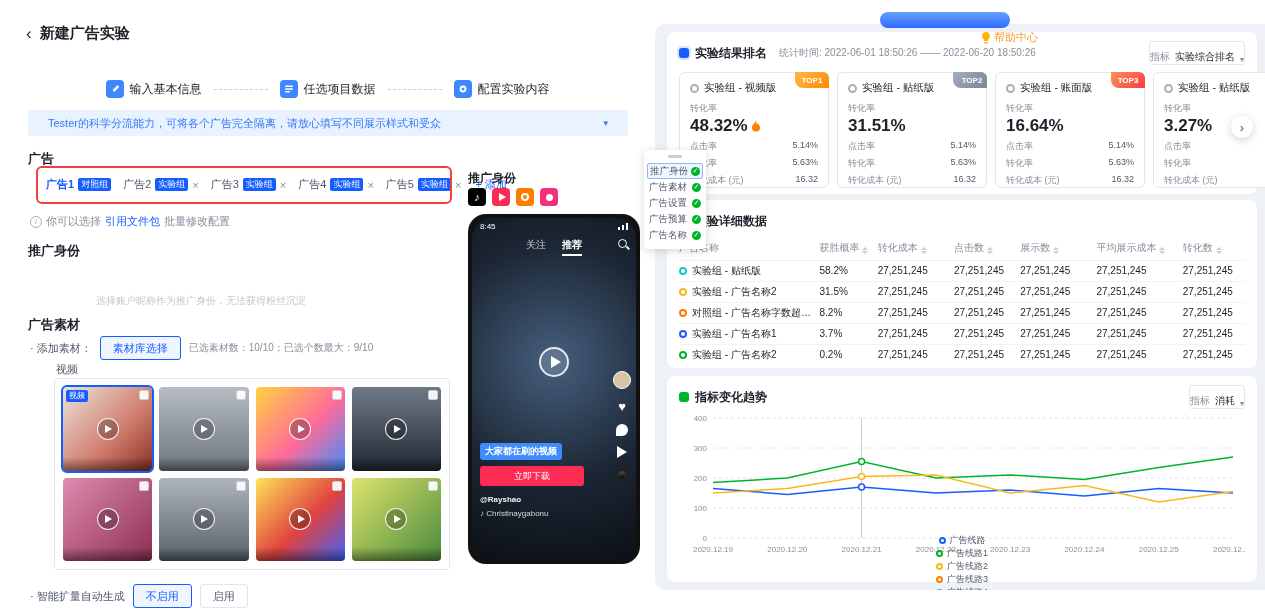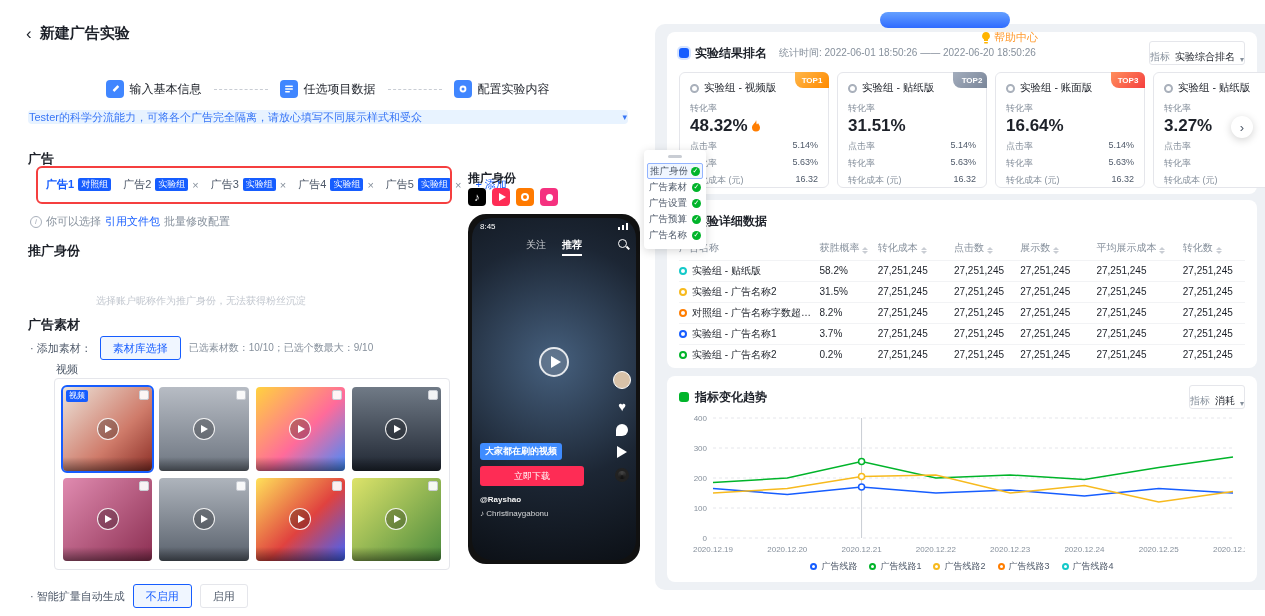--- a/index.html
+++ b/index.html
@@ -11,21 +11,21 @@
   .left-panel { position:absolute; left:0; top:0; width:655px; height:616px; background:#fff; }
   .page-header { position:absolute; top:24px; left:26px; display:flex; align-items:center; gap:8px; }
   .back { font-size:17px; color:#1d2129; cursor:pointer; line-height:1; }
   .page-title { font-size:15px; font-weight:bold; color:#1d2129; }
 
   .steps { position:absolute; top:80px; left:0; width:655px; display:flex; justify-content:center; align-items:center; gap:12px; font-size:12px; color:#1d2129; }
   .step { display:flex; align-items:center; gap:6px; }
   .step-icon { width:18px; height:18px; border-radius:4px; background:#4086ff; display:flex; align-items:center; justify-content:center; flex:none; }
   .step-line { width:54px; border-top:1px dashed #c9cdd4; }
 
-  .banner { position:absolute; top:110px; left:28px; width:600px; height:14px; background:#e8f3ff; border-radius:4px; display:flex; align-items:center; padding:0 1px; font-size:11px; color:#3876f6; }
+  .banner { position:absolute; top:110px; left:28px; width:600px; height:26px; background:#e8f3ff; border-radius:4px; display:flex; align-items:center; padding:0 20px; font-size:11px; color:#3876f6; }
   .banner-chevron { margin-left:auto; color:#3876f6; font-size:9px; cursor:pointer; }
 
   .section-title { position:absolute; left:28px; font-size:13px; font-weight:bold; color:#1d2129; }
 
   .red-annotation { position:absolute; top:166px; left:36px; width:416px; height:38px; border:2px solid #f53f3f; border-radius:6px; pointer-events:none; z-index:4; }
   .tabs-row { position:absolute; top:177px; left:46px; display:flex; align-items:center; gap:12px; font-size:11px; white-space:nowrap; }
   .ad-tab { display:flex; align-items:center; gap:4px; color:#4e5969; cursor:pointer; }
   .ad-tab.active .tab-name { color:#165dff; font-weight:bold; }
   .tab-badge { background:#165dff; color:#fff; font-size:9px; padding:0 3px; border-radius:2px; line-height:13px; flex:none; }
   .tab-close { color:#86909c; font-size:11px; cursor:pointer; }
@@ -129,21 +129,21 @@
   .dtable { width:100%; border-collapse:collapse; table-layout:fixed; margin-top:4px; font-size:10px; }
   .dtable th { color:#86909c; font-weight:normal; text-align:left; height:24px; white-space:nowrap; overflow:hidden; }
   .dtable td { color:#1d2129; height:21px; border-top:1px solid #f2f3f5; white-space:nowrap; overflow:hidden; text-overflow:ellipsis; }
   .row-ring { width:8px; height:8px; border:2px solid #86909c; border-radius:50%; display:inline-block; margin-right:5px; vertical-align:-1px; }
   .sort { display:inline-flex; flex-direction:column; gap:1px; margin-left:3px; vertical-align:1px; }
   .sort i { width:0; height:0; border-left:3px solid transparent; border-right:3px solid transparent; display:block; }
   .sort .up { border-bottom:3px solid #c9cdd4; }
   .sort .dn { border-top:3px solid #c9cdd4; }
 
   #trend-chart { width:566px; height:148px; display:block; margin-top:2px; }
-  .legend { display:flex; justify-content:center; gap:12px; font-size:9px; color:#4e5969; align-items:center; height:16px; }
+  .legend { display:flex; justify-content:center; gap:0; font-size:9px; color:#4e5969; align-items:center; height:16px;flex-direction:column; }
   .legend .item { display:flex; align-items:center; cursor:pointer; }
   .lg-ring { width:7px; height:7px; border:2px solid #999; border-radius:50%; display:inline-block; margin-right:4px; }
 </style>
 </head>
 <body>
 
 <div id="stage">
 
   <div class="left-panel">
 

